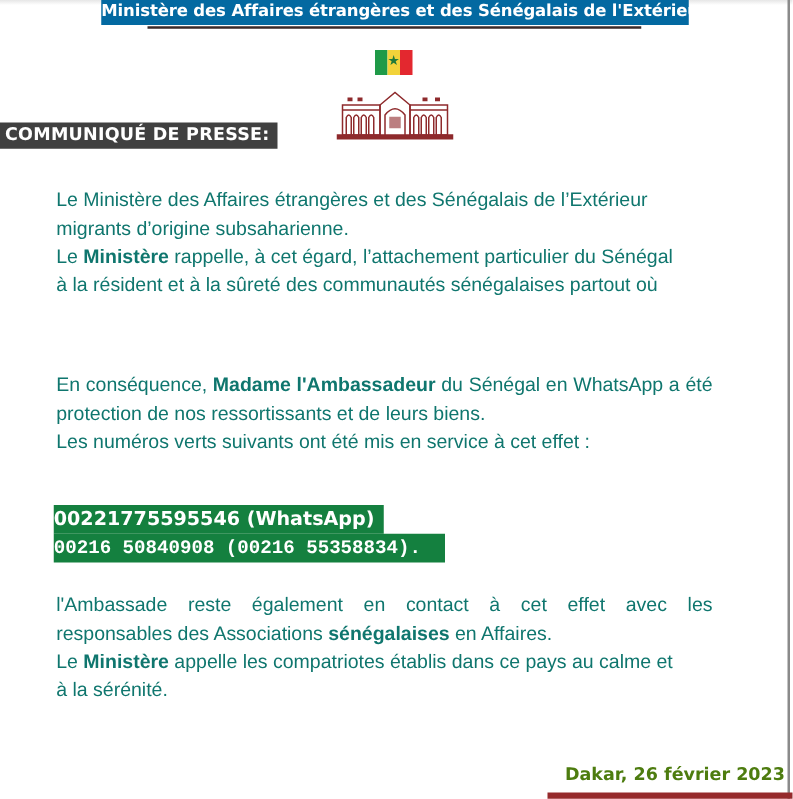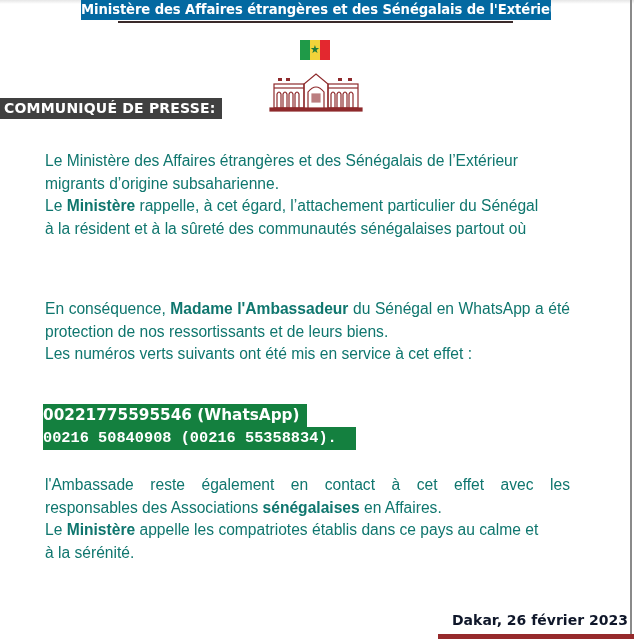--- a/index.html
+++ b/index.html
@@ -43,21 +43,21 @@
   .numbers {
     position:absolute; left:43px; top:404px;
     font-family: "DejaVu Sans", sans-serif; font-weight:bold; font-size:15.3px; color:#ffffff;
     line-height:23px;
   }
   .numbers .n { display:block; width:fit-content; background:#14803f; padding:0 2px 0 0; }
   .n1 { width:262px !important; }
   .n2 { width:311px !important;font-family:Liberation Mono, monospace; }
   .date {
     position:absolute; left:452px; top:612px;
-    font-family: "DejaVu Sans", sans-serif; font-weight:bold; font-size:14px; color:#0f172a;
+    font-family: "DejaVu Sans", sans-serif; font-weight:bold; font-size:14px; color:#4d7c0f;
     white-space:nowrap;
   }
   .footer-bar { position:absolute; left:438px; top:634px; width:196px; height:5px; background:#962a2c; }
 </style>
 </head>
 <body>
 
 <div class="topshade"></div>
 <div class="rightborder"></div>
 

